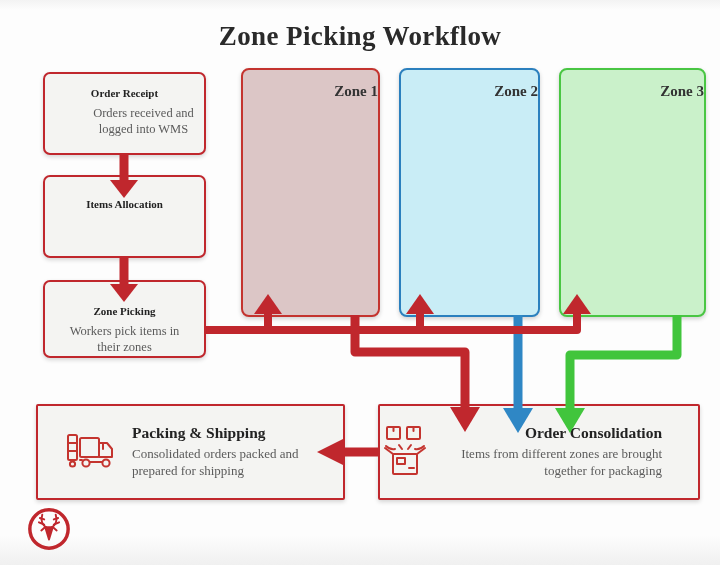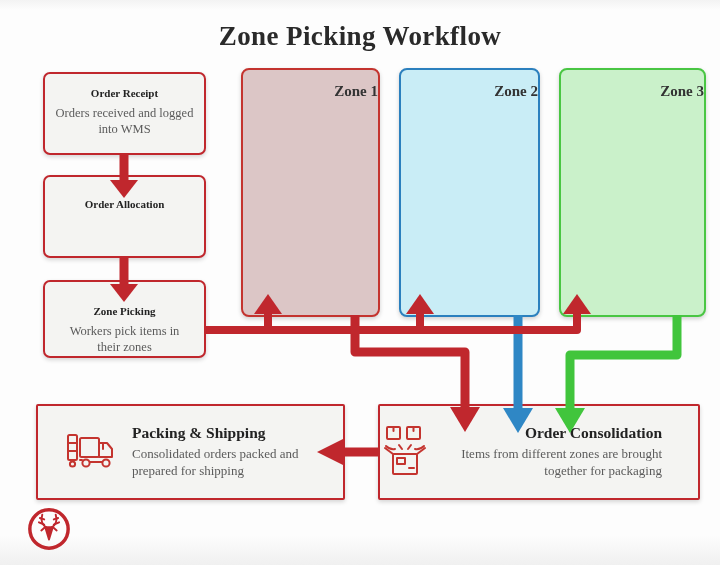--- a/index.html
+++ b/index.html
@@ -15,21 +15,21 @@
   .step{
     position:absolute;box-sizing:border-box;width:163px;
     background:#f4f4f2;border:2.5px solid #c0272d;border-radius:7px;
     box-shadow:0 2px 4px rgba(0,0,0,.16);z-index:1;text-align:center;
   }
   .step-receipt{left:43px;top:72px;height:83px;padding-top:13px;}
   .step-allocation{left:43px;top:175px;height:83px;padding-top:21px;}
   .step-picking{left:43px;top:280px;height:78px;padding-top:23px;}
   .step-title{font-size:11px;font-weight:700;color:#222;}
   .step-body{font-size:12.5px;color:#5b5b5b;line-height:1.3;margin:6px auto 0;}
-  .w170{max-width:158px;} .w150{max-width:140px;} .w135{max-width:128px;}
+  .w170{max-width:158px;padding-left:38px;} .w150{max-width:140px;} .w135{max-width:128px;}
   .zone{
     position:absolute;box-sizing:border-box;top:68px;height:249px;border-radius:8px;
     box-shadow:0 2px 4px rgba(0,0,0,.18);z-index:1;
   }
   .zone1{left:241px;width:139px;background:#dcc6c6;border:2.5px solid #c4342f;}
   .zone2{left:399px;width:141px;background:#c9edf6;border:2.5px solid #2b80be;}
   .zone3{left:559px;width:147px;background:#caf1ca;border:2.5px solid #49c643;}
   .zone-label{text-align:right;padding-top:13px;font-size:15px;font-weight:700;color:#333;}
   .bigbox{
     position:absolute;box-sizing:border-box;height:96px;background:#f4f4f2;
@@ -50,21 +50,21 @@
 
 <div id="canvas">
 
   <div class="page-title">Zone Picking Workflow</div>
 
   <div class="step step-receipt">
     <div class="step-title">Order Receipt</div>
     <div class="step-body w170">Orders received and logged into WMS</div>
   </div>
   <div class="step step-allocation">
-    <div class="step-title">Order Allocation</div>
+    <div class="step-title">Items Allocation</div>
   </div>
   <div class="step step-picking">
     <div class="step-title">Zone Picking</div>
     <div class="step-body w135">Workers pick items in their zones</div>
   </div>
 
   <div class="zone zone1">
     <div class="zone-label">Zone 1</div>
   </div>
   <div class="zone zone2">

